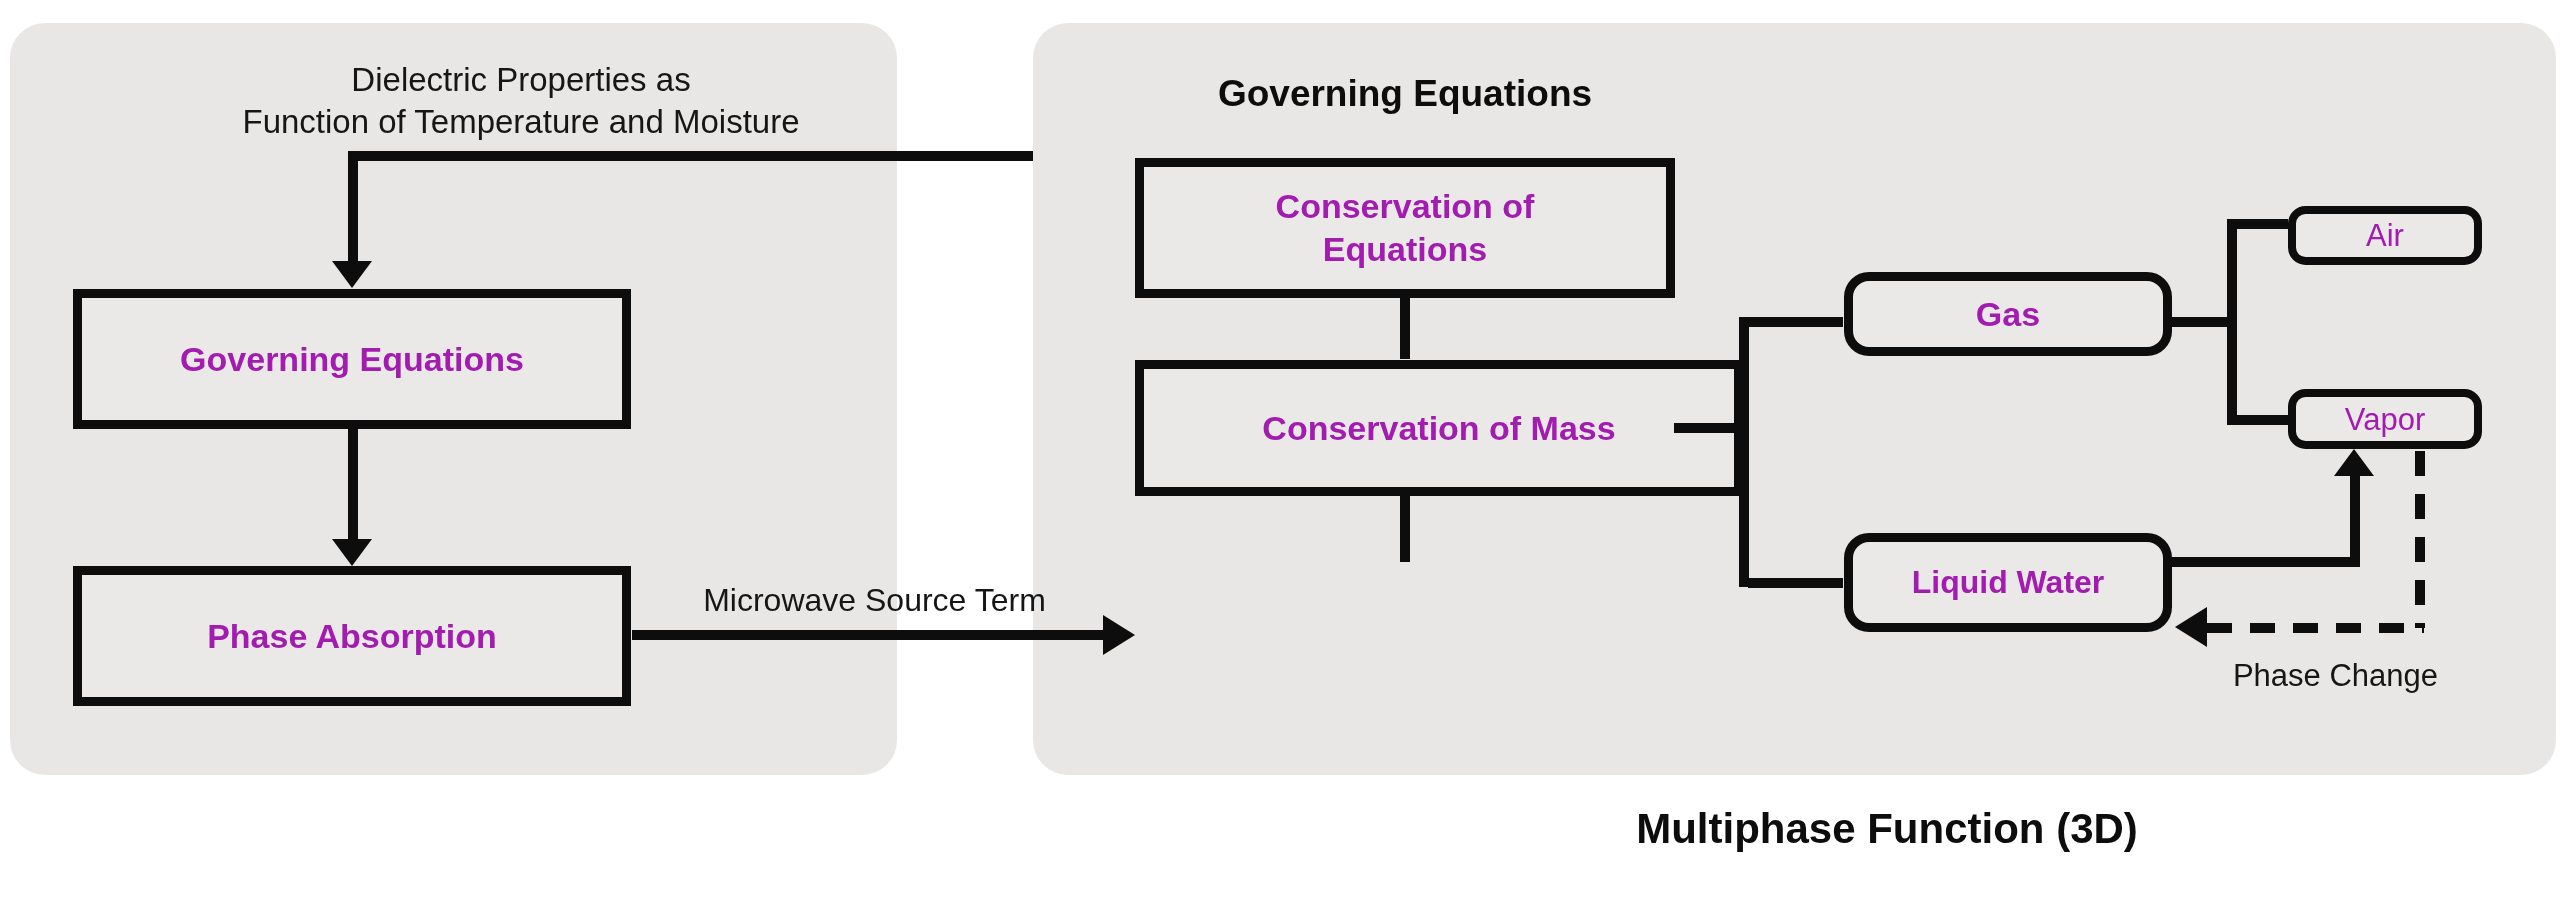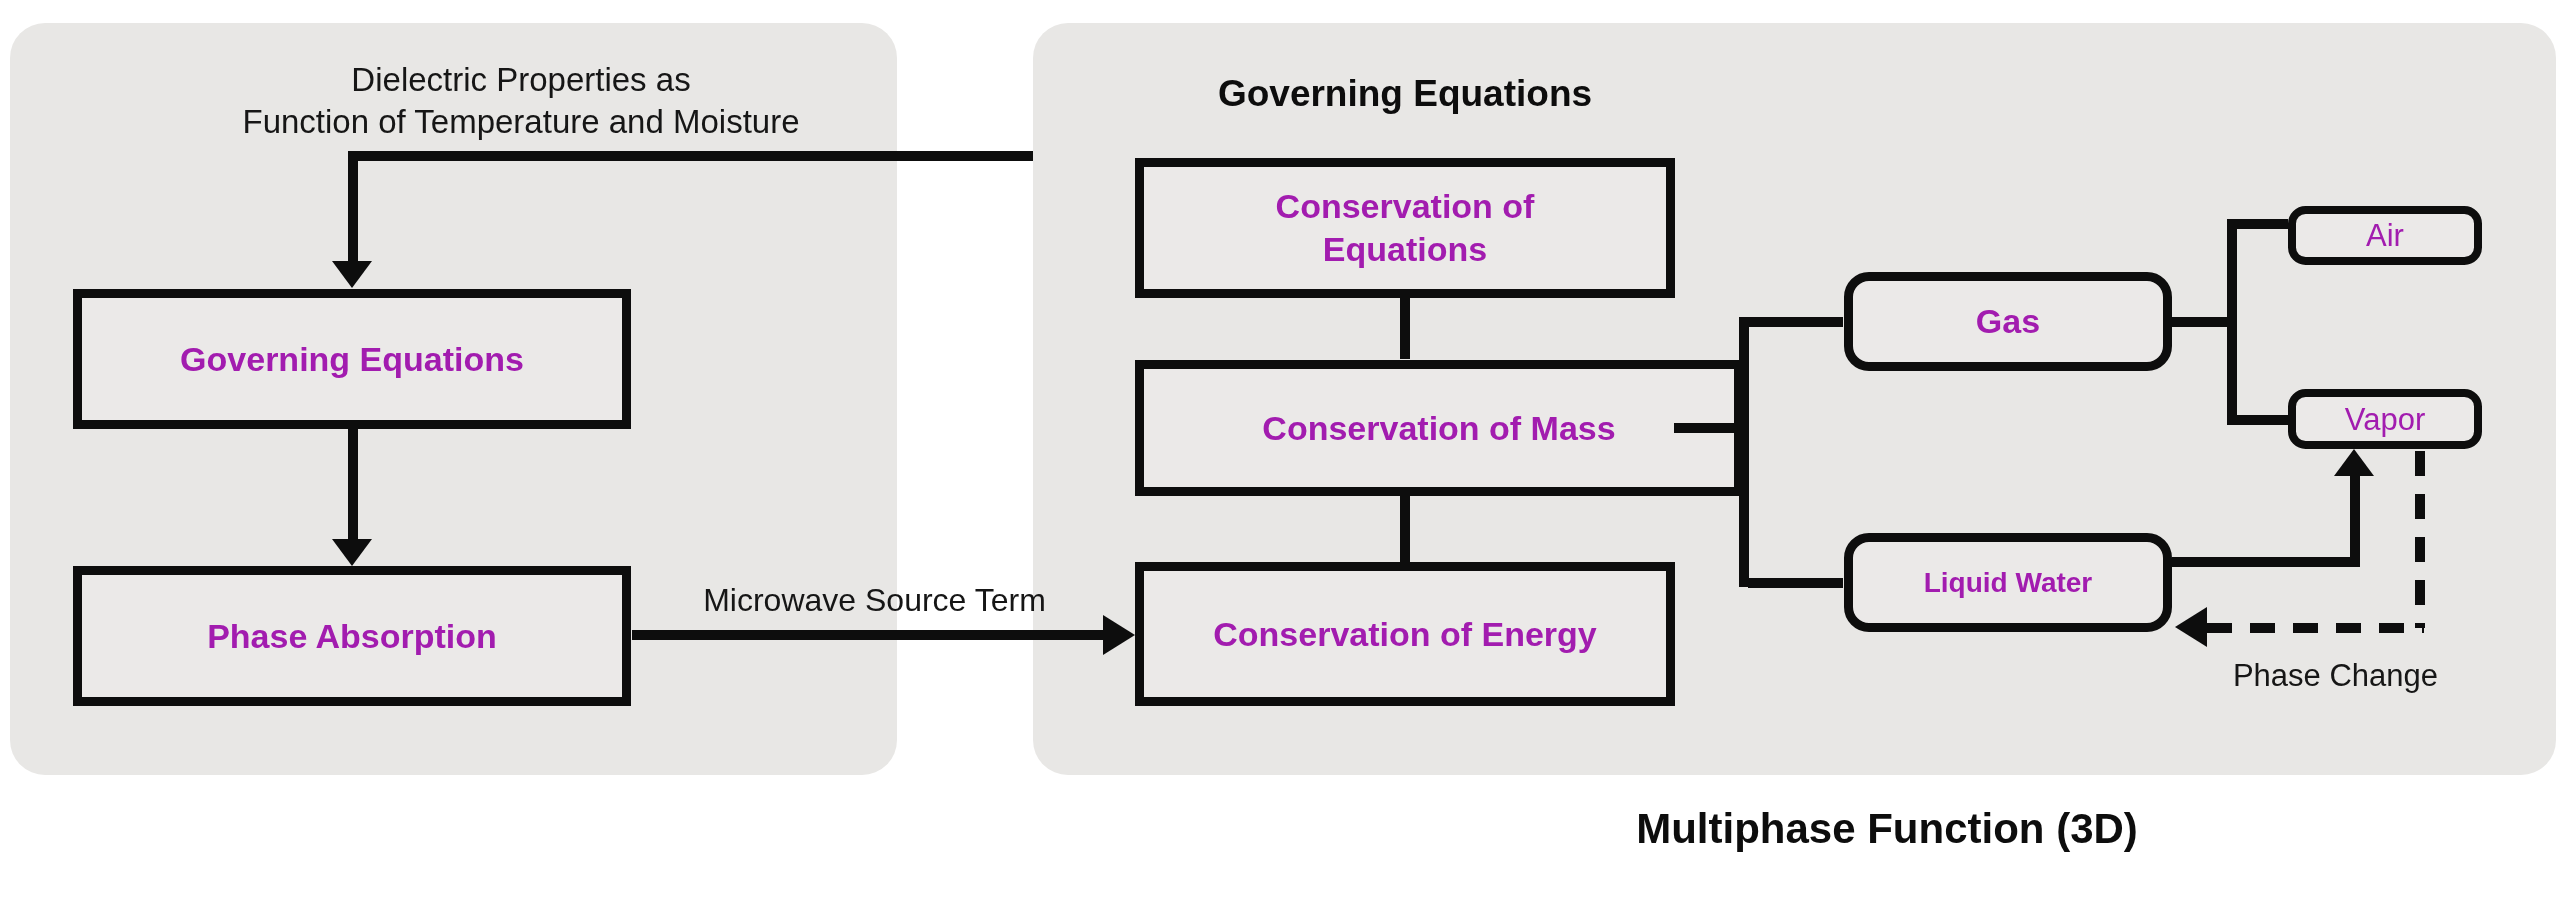--- a/index.html
+++ b/index.html
@@ -68,34 +68,31 @@
   </div>
 
   <div class="vline" style="left:1400px;top:297px;width:9.5px;height:62px;"></div>
 
   <div class="node" style="left:1135px;top:360px;width:608px;height:136px;">
     <span>Conservation of Mass</span>
   </div>
 
   <div class="vline" style="left:1400px;top:496px;width:9.5px;height:66px;"></div>
 
-  <div class="node" style="left:1135px;top:562px;width:540px;height:144px;">
-    <span>Conservation of Energy</span>
-  </div>
 
   <div class="hline" style="left:1674px;top:423px;width:70px;height:9.5px;"></div>
   <div class="vline" style="left:1739px;top:317px;width:9.5px;height:270px;"></div>
   <div class="hline" style="left:1748px;top:317px;width:95px;height:9.5px;"></div>
   <div class="hline" style="left:1748px;top:578px;width:95px;height:9.5px;"></div>
 
-  <div class="node rnode" style="left:1844px;top:272px;width:328px;height:99px;">
+  <div class="node rnode" style="left:1844px;top:272px;width:328px;height:84px;">
     <span>Gas</span>
   </div>
 
-  <div class="node rnode" style="left:1844px;top:533px;width:328px;height:99px;font-size:28px;">
+  <div class="node rnode" style="left:1844px;top:533px;width:328px;height:99px;font-size:32px;">
     <span>Liquid Water</span>
   </div>
 
   <div class="hline" style="left:2172px;top:317px;width:65px;height:9.5px;"></div>
   <div class="vline" style="left:2227px;top:219px;width:9.5px;height:206px;"></div>
   <div class="hline" style="left:2237px;top:219px;width:51px;height:9.5px;"></div>
   <div class="hline" style="left:2237px;top:415px;width:51px;height:9.5px;"></div>
 
   <div class="node snode" style="left:2288px;top:206px;width:194px;height:59px;">
     <span>Air</span>

